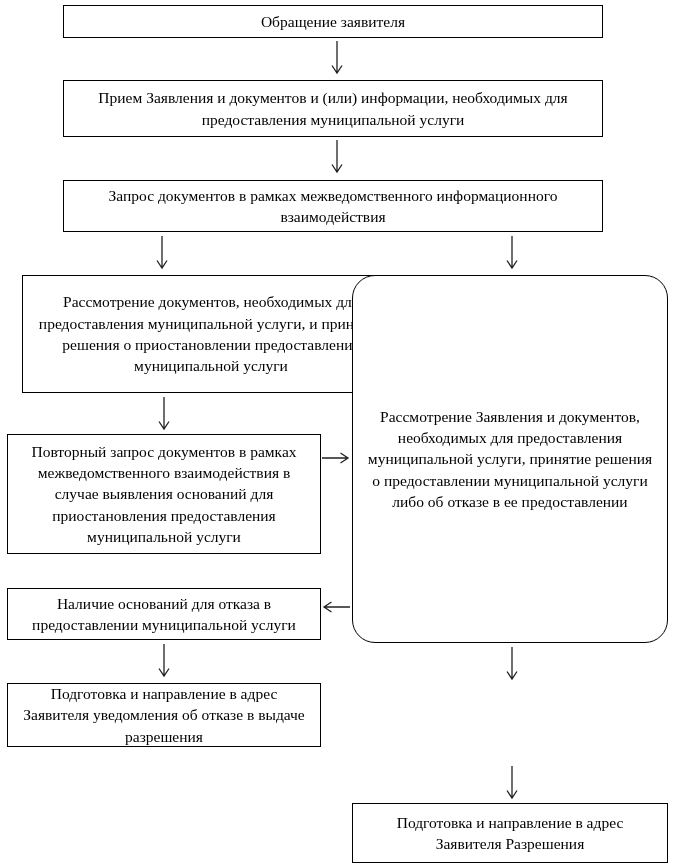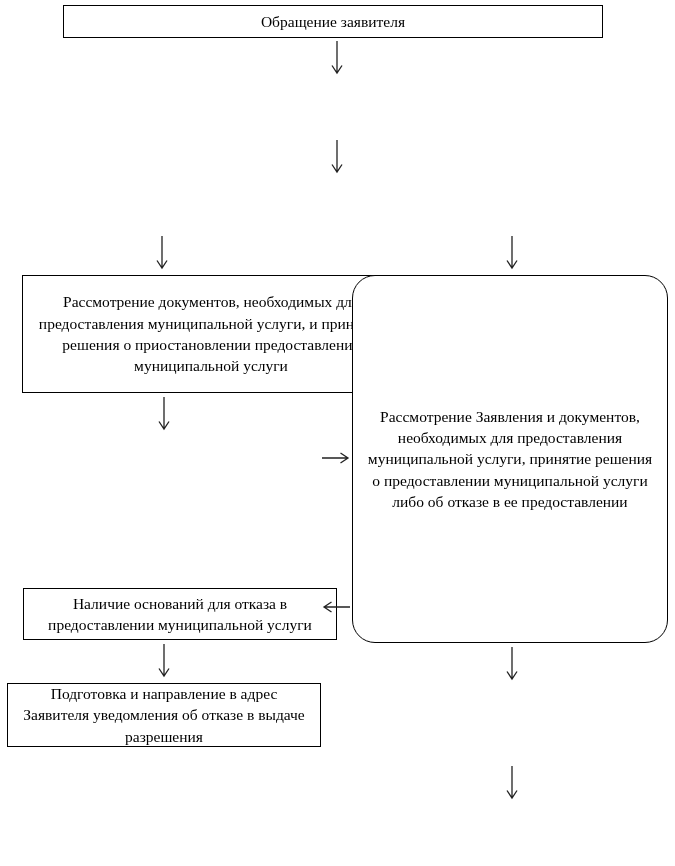--- a/index.html
+++ b/index.html
@@ -38,21 +38,21 @@
   .arrow svg {
     display: block;
   }
   
   .b1 { left: 63px;  top: 5px;   width: 540px; height: 33px; }
   .b2 { left: 63px;  top: 80px;  width: 540px; height: 57px; }
   .b3 { left: 63px;  top: 180px; width: 540px; height: 52px; }
   
   .l1 { left: 22px;   top: 275px; width: 378px; height: 118px; }
   .l2 { left: 7px;   top: 434px; width: 314px; height: 120px; }
-  .l3 { left: 7px;   top: 588px; width: 314px; height: 52px; margin-left: 16px; }
+  .l3 { left: 7px;   top: 588px; width: 314px; height: 52px; }
   .l4 { left: 7px;   top: 683px; width: 314px; height: 64px; }
   
   .r1 { left: 352px; top: 275px; width: 316px; height: 368px; border-radius: 23px; }
   .r2 { left: 352px; top: 684px; width: 316px; height: 80px; }
   .r3 { left: 352px; top: 803px; width: 316px; height: 60px; }
   
   .a1  { left: 329px; top: 41px; }
   .a2  { left: 329px; top: 140px; }
   .a3  { left: 154px; top: 236px; }
   .a4  { left: 504px; top: 236px; }
@@ -69,47 +69,50 @@
 <div class="canvas" style="--line: #000000; --bg: #ffffff; --fg: #000000;">
 
   <div class="node b1">Обращение заявителя</div>
 
   <div class="arrow a1">
     <svg width="16" height="34" viewBox="0 0 16 34">
       <path d="M8 0 V31 M3 24.5 L8 32 L13 24.5" fill="none" stroke="#222222" stroke-width="1.3"></path>
     </svg>
   </div>
 
+  <div class="node b2">Прием Заявления и документов и (или) информации, необходимых для предоставления муниципальной услуги</div>
 
   <div class="arrow a2">
     <svg width="16" height="34" viewBox="0 0 16 34">
       <path d="M8 0 V31 M3 24.5 L8 32 L13 24.5" fill="none" stroke="#222222" stroke-width="1.3"></path>
     </svg>
   </div>
 
+  <div class="node b3">Запрос документов в рамках межведомственного информационного взаимодействия</div>
 
   <div class="arrow a3">
     <svg width="16" height="34" viewBox="0 0 16 34">
       <path d="M8 0 V31 M3 24.5 L8 32 L13 24.5" fill="none" stroke="#222222" stroke-width="1.3"></path>
     </svg>
   </div>
   <div class="arrow a4">
     <svg width="16" height="34" viewBox="0 0 16 34">
       <path d="M8 0 V31 M3 24.5 L8 32 L13 24.5" fill="none" stroke="#222222" stroke-width="1.3"></path>
     </svg>
   </div>
 
   <div class="node l1">Рассмотрение документов, необходимых для предоставления муниципальной услуги, и принятие решения о приостановлении предоставления муниципальной услуги</div>
 
   <div class="arrow a5">
     <svg width="16" height="34" viewBox="0 0 16 34">
       <path d="M8 0 V31 M3 24.5 L8 32 L13 24.5" fill="none" stroke="#222222" stroke-width="1.3"></path>
     </svg>
   </div>
 
+  <div class="node l2">Повторный запрос документов в рамках межведомственного взаимодействия в случае выявления оснований для приостановления предоставления муниципальной услуги</div>
 
   <div class="arrow a6">
     <svg width="28" height="16" viewBox="0 0 28 16">
       <path d="M0 8 H25 M18.5 3 L26 8 L18.5 13" fill="none" stroke="#222222" stroke-width="1.3"></path>
     </svg>
   </div>
 
   <div class="node l3">Наличие оснований для отказа в предоставлении муниципальной услуги</div>
 
   <div class="arrow a7">
@@ -134,14 +137,15 @@
     </svg>
   </div>
 
 
   <div class="arrow a10">
     <svg width="16" height="34" viewBox="0 0 16 34">
       <path d="M8 0 V31 M3 24.5 L8 32 L13 24.5" fill="none" stroke="#222222" stroke-width="1.3"></path>
     </svg>
   </div>
 
+  <div class="node r3">Подготовка и направление в адрес Заявителя Разрешения</div>
 
 </div>
 
 </body></html>

